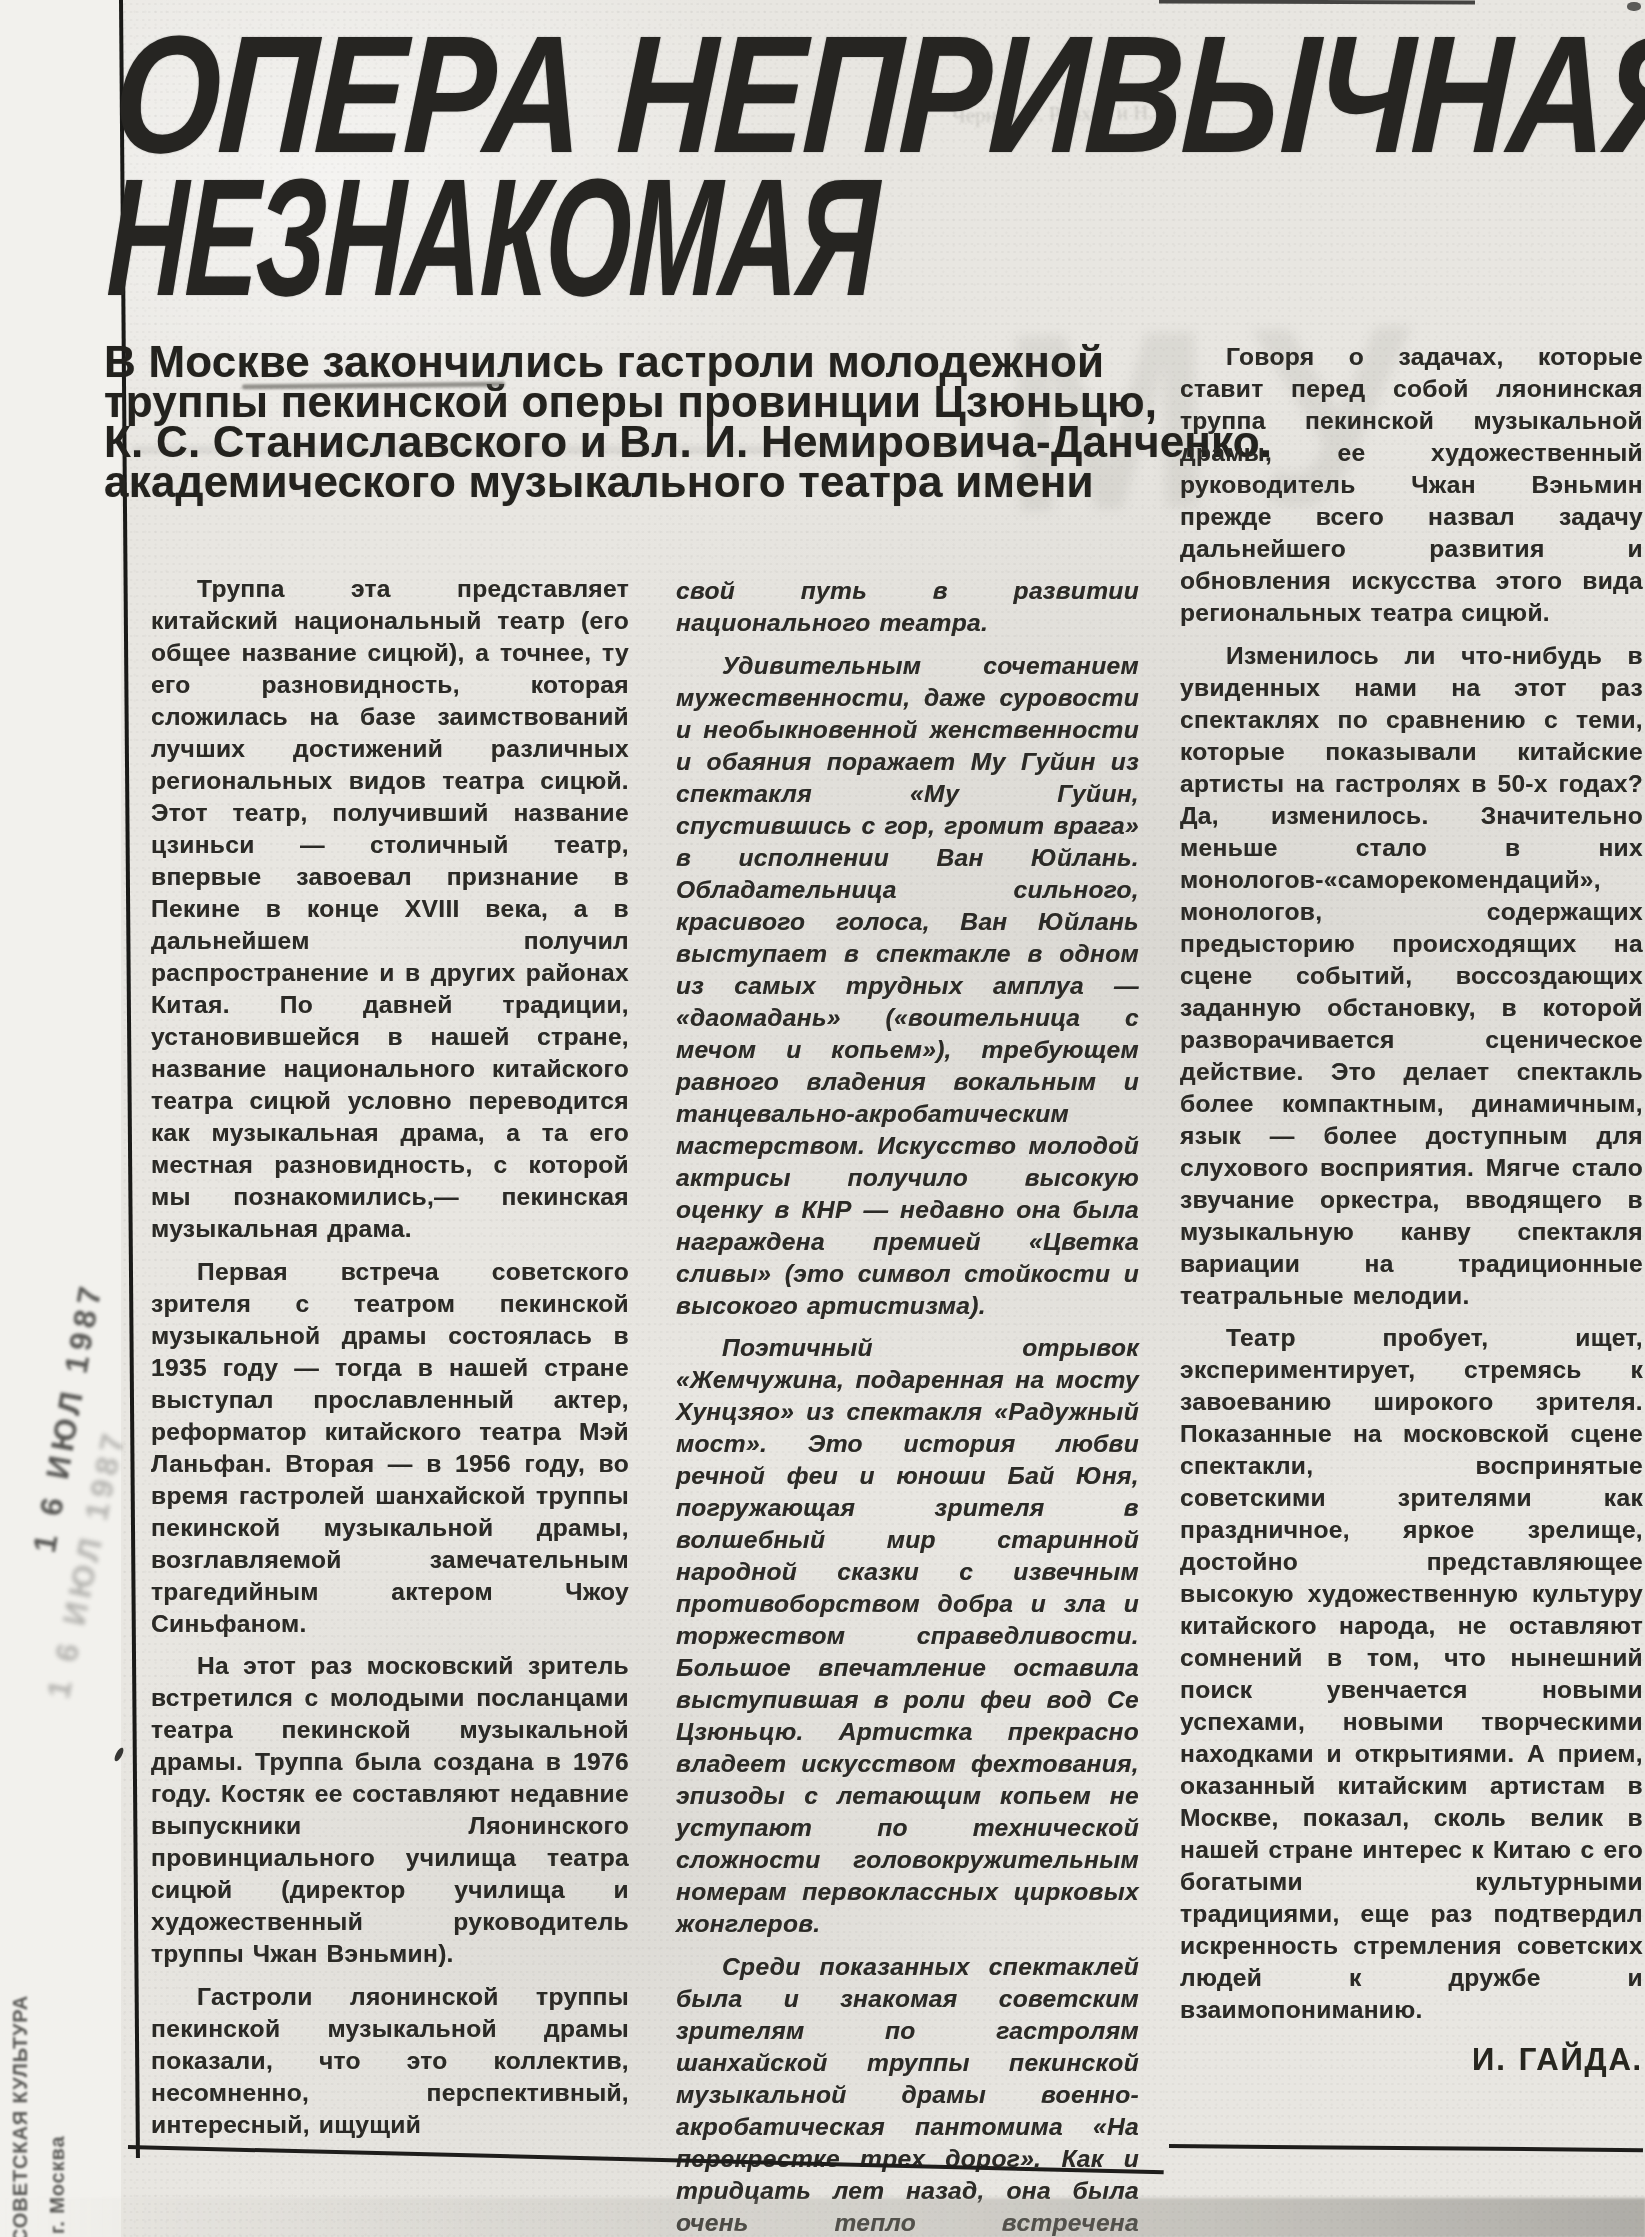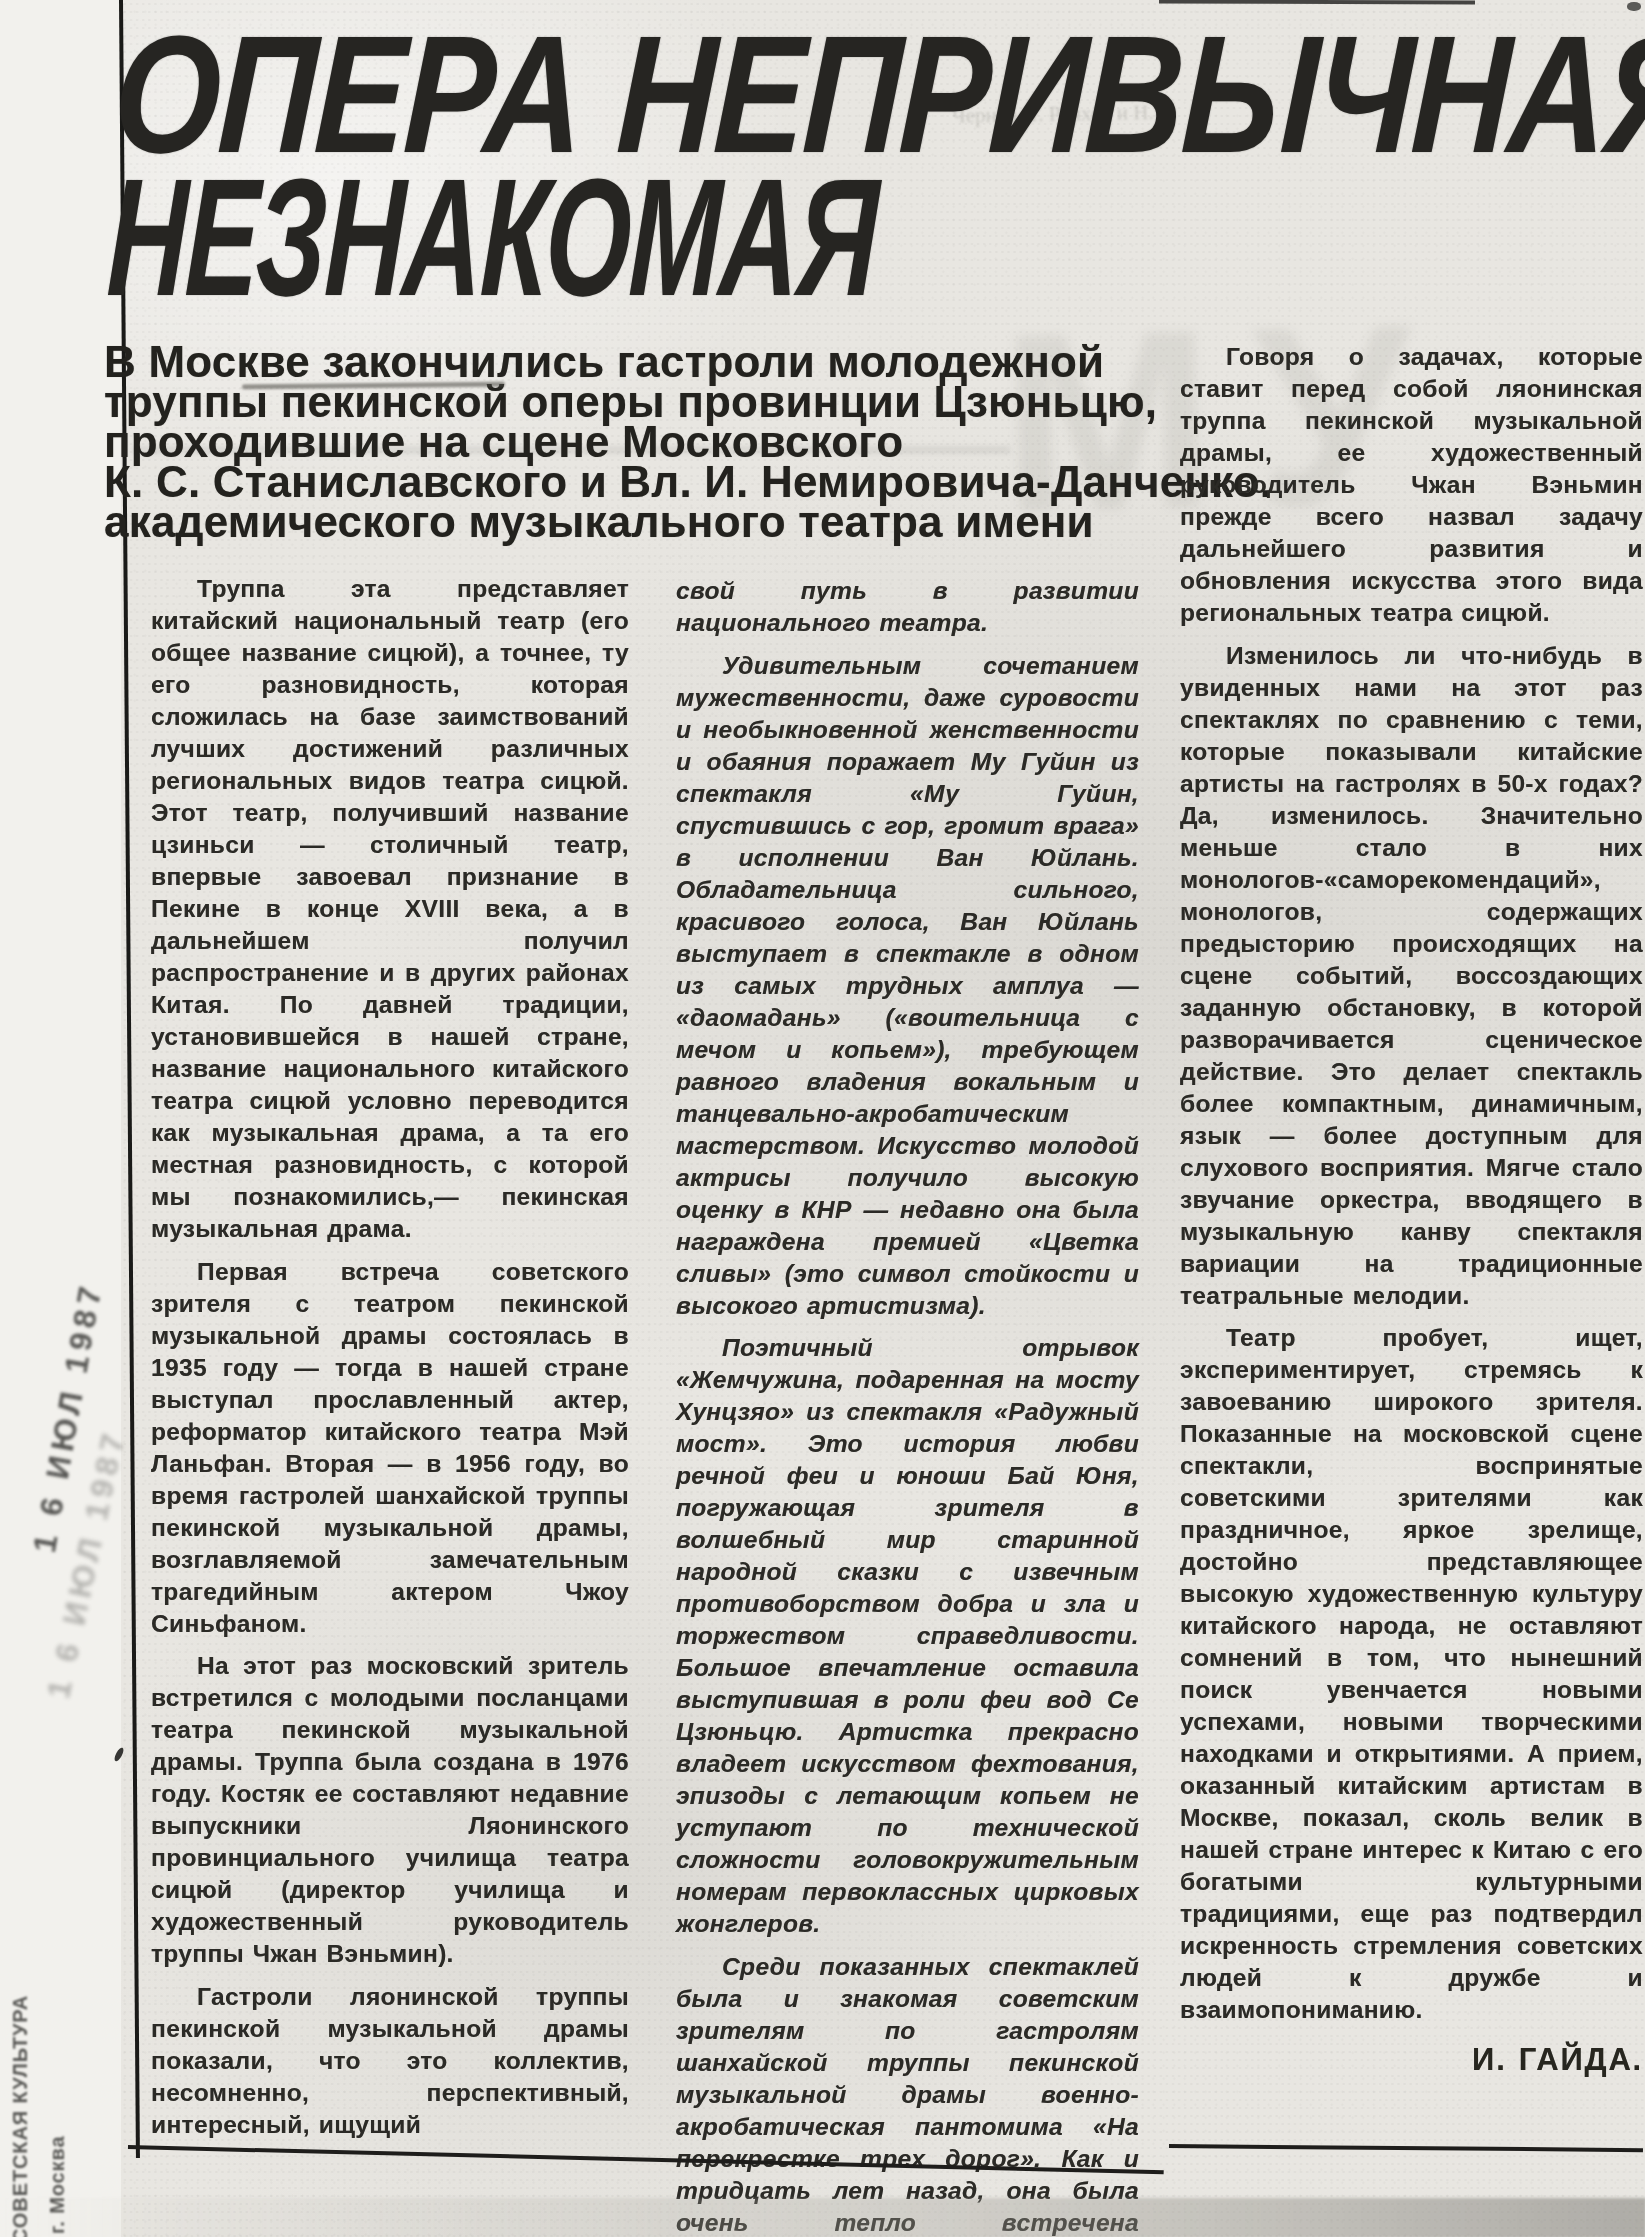--- a/index.html
+++ b/index.html
@@ -154,21 +154,20 @@
   <div class="corner-speck"></div>
   <div class="ink-speck"></div>
   <div class="smudge-band"></div>
 
   <div class="headline-line headline-1">ОПЕРА НЕПРИВЫЧНАЯ,</div>
   <div class="headline-line headline-2">НЕЗНАКОМАЯ</div>
 
   <div class="lead">
     <div class="lead-line">В Москве закончились гастроли молодежной</div>
     <div class="lead-line">труппы пекинской оперы провинции Цзюньцю,</div>
-    <div class="lead-line">проходившие на сцене Московского</div>
     <div class="lead-line">К. С. Станиславского и Вл. И. Немировича-Данченко.</div>
     <div class="lead-line">академического музыкального театра имени</div>
   </div>
   <div class="ink-underline"></div>
 
   <div class="col col-1">
     <p>Труппа эта представляет китайский национальный театр (его общее название сицюй), а точнее, ту его разновидность, которая сложилась на базе заимствований лучших достижений различных региональных видов театра сицюй. Этот театр, получивший название цзиньси — столичный театр, впервые завоевал признание в Пекине в конце XVIII века, а в дальнейшем получил распространение и в других районах Китая. По давней традиции, установившейся в нашей стране, название национального китайского театра сицюй условно переводится как музыкальная драма, а та его местная разновидность, с которой мы познакомились,— пекинская музыкальная драма.</p>
     <p>Первая встреча советского зрителя с театром пекинской музыкальной драмы состоялась в 1935 году — тогда в нашей стране выступал прославленный актер, реформатор китайского театра Мэй Ланьфан. Вторая — в 1956 году, во время гастролей шанхайской труппы пекинской музыкальной драмы, возглавляемой замечательным трагедийным актером Чжоу Синьфаном.</p>
     <p>На этот раз московский зритель встретился с молодыми посланцами театра пекинской музыкальной драмы. Труппа была создана в 1976 году. Костяк ее составляют недавние выпускники Ляонинского провинциального училища театра сицюй (директор училища и художественный руководитель труппы Чжан Вэньмин).</p>
     <p>Гастроли ляонинской труппы пекинской музыкальной драмы показали, что это коллектив, несомненно, перспективный, интересный, ищущий</p>

